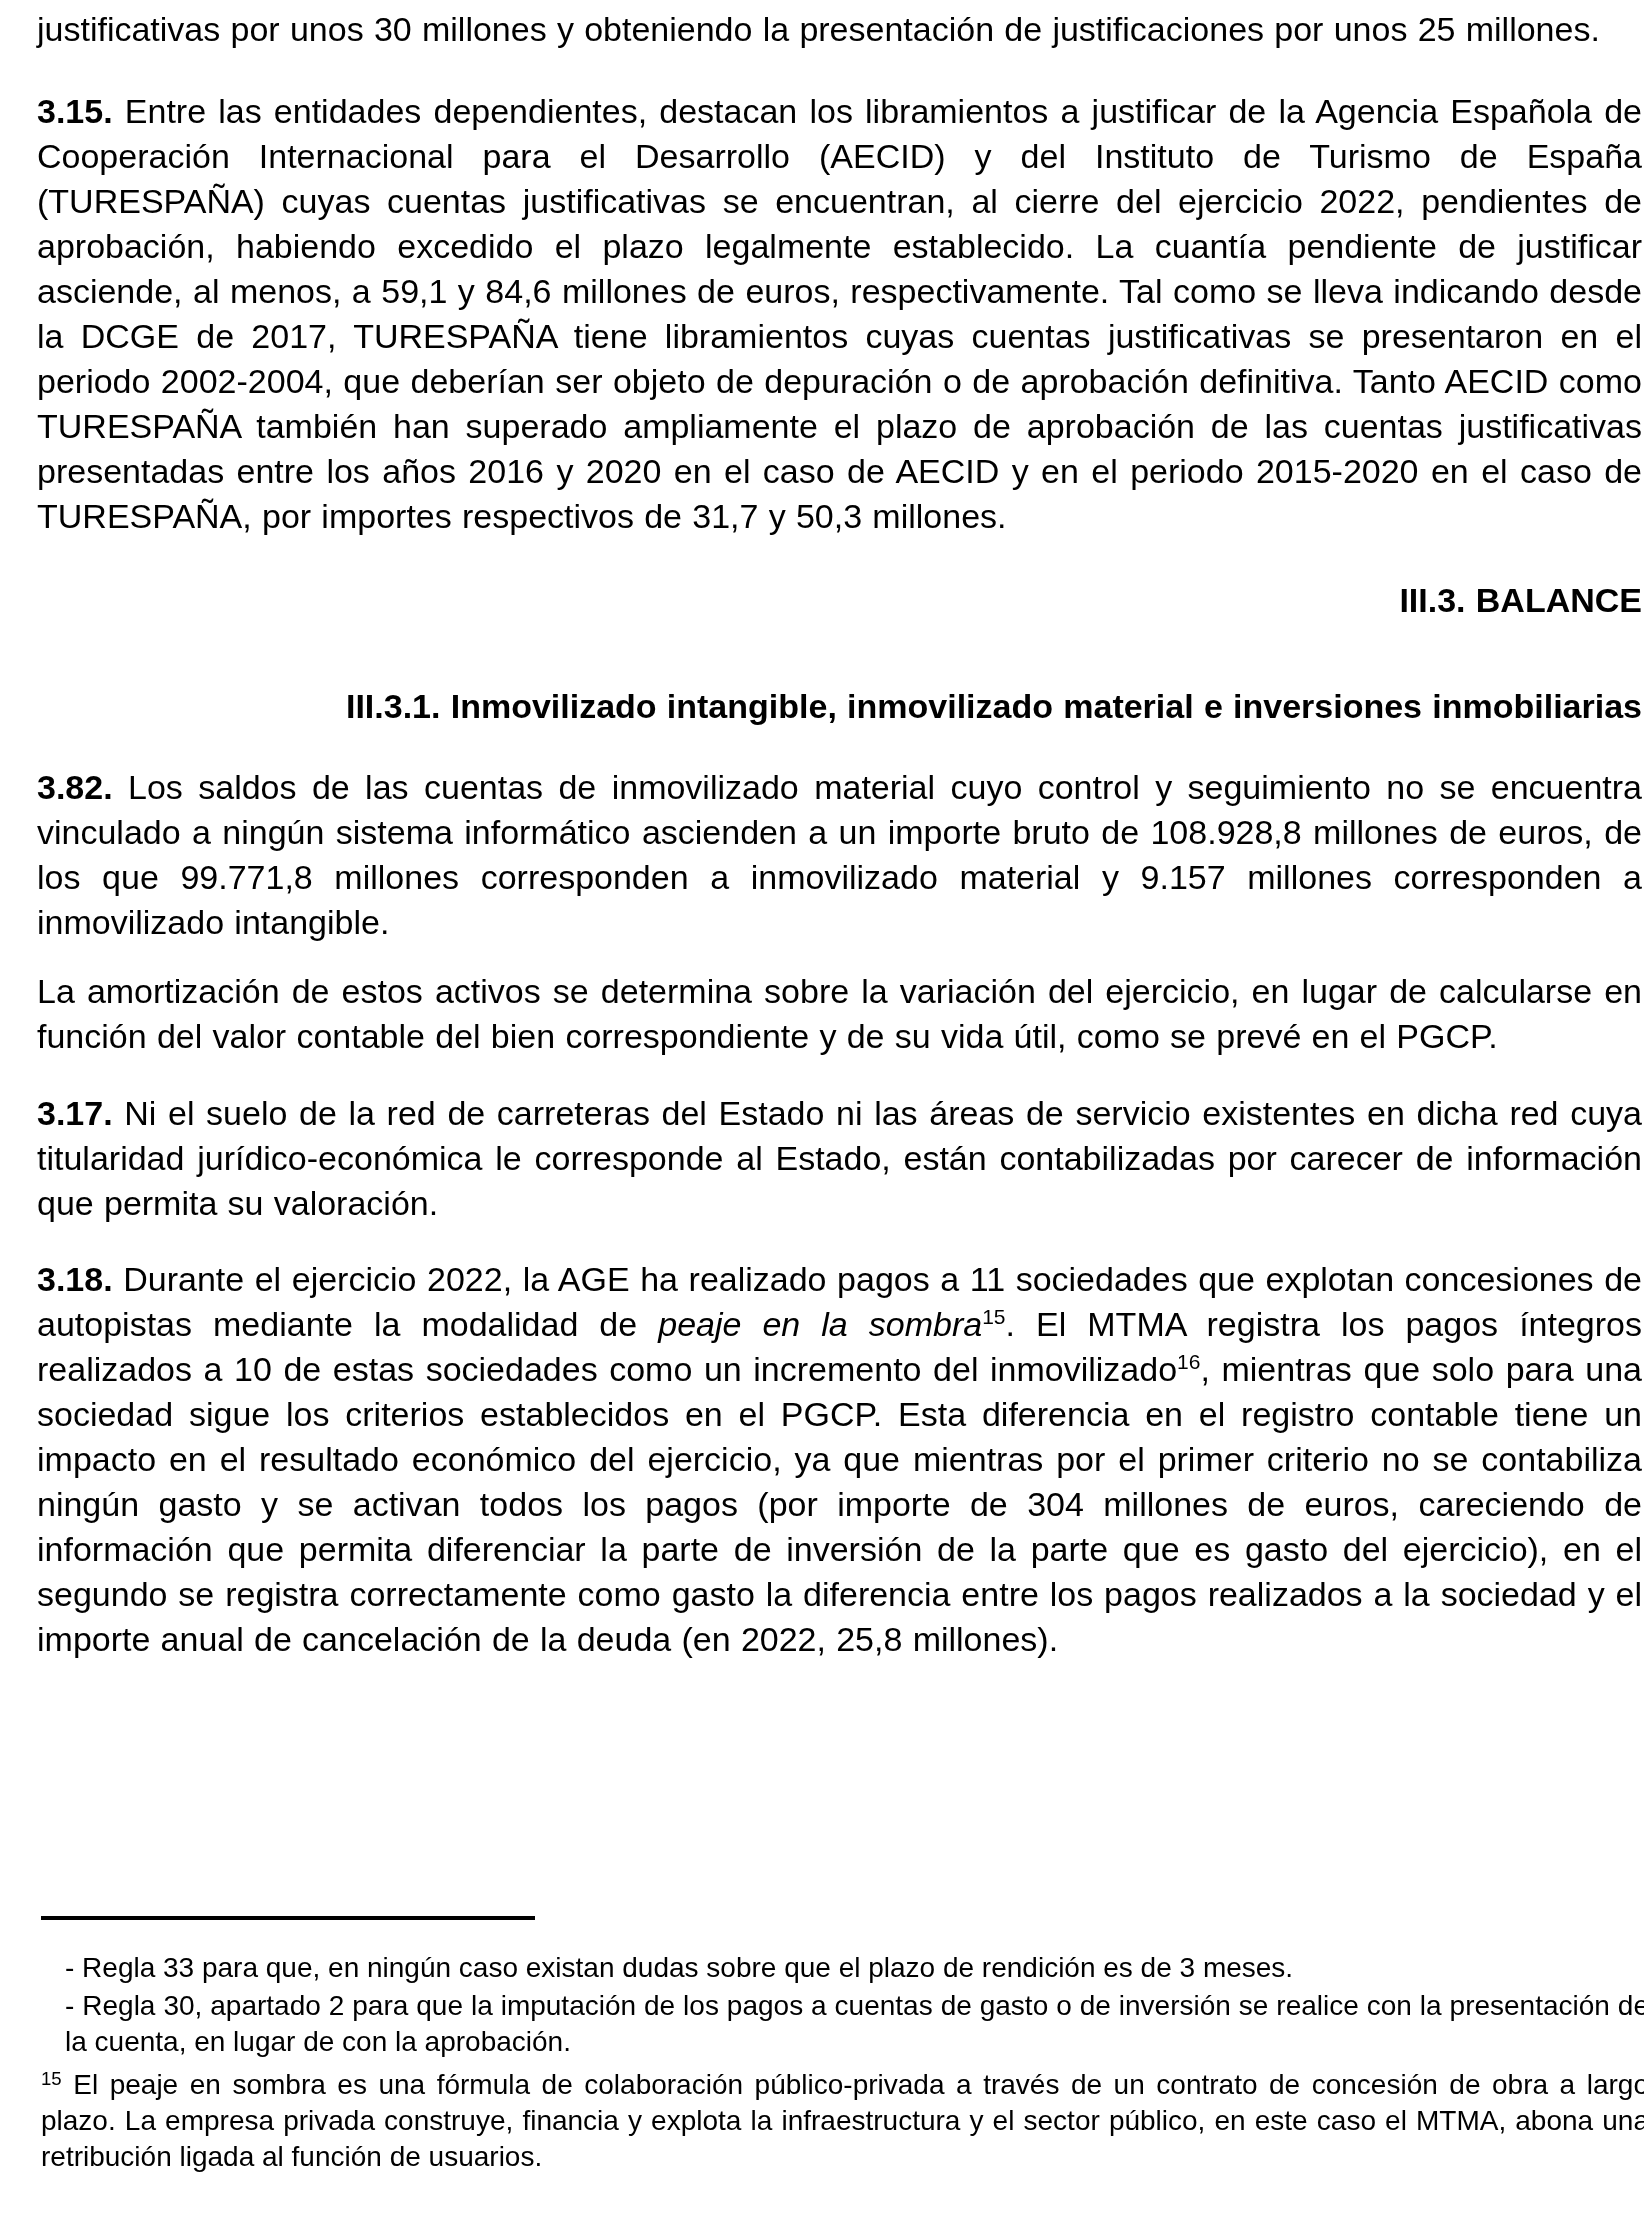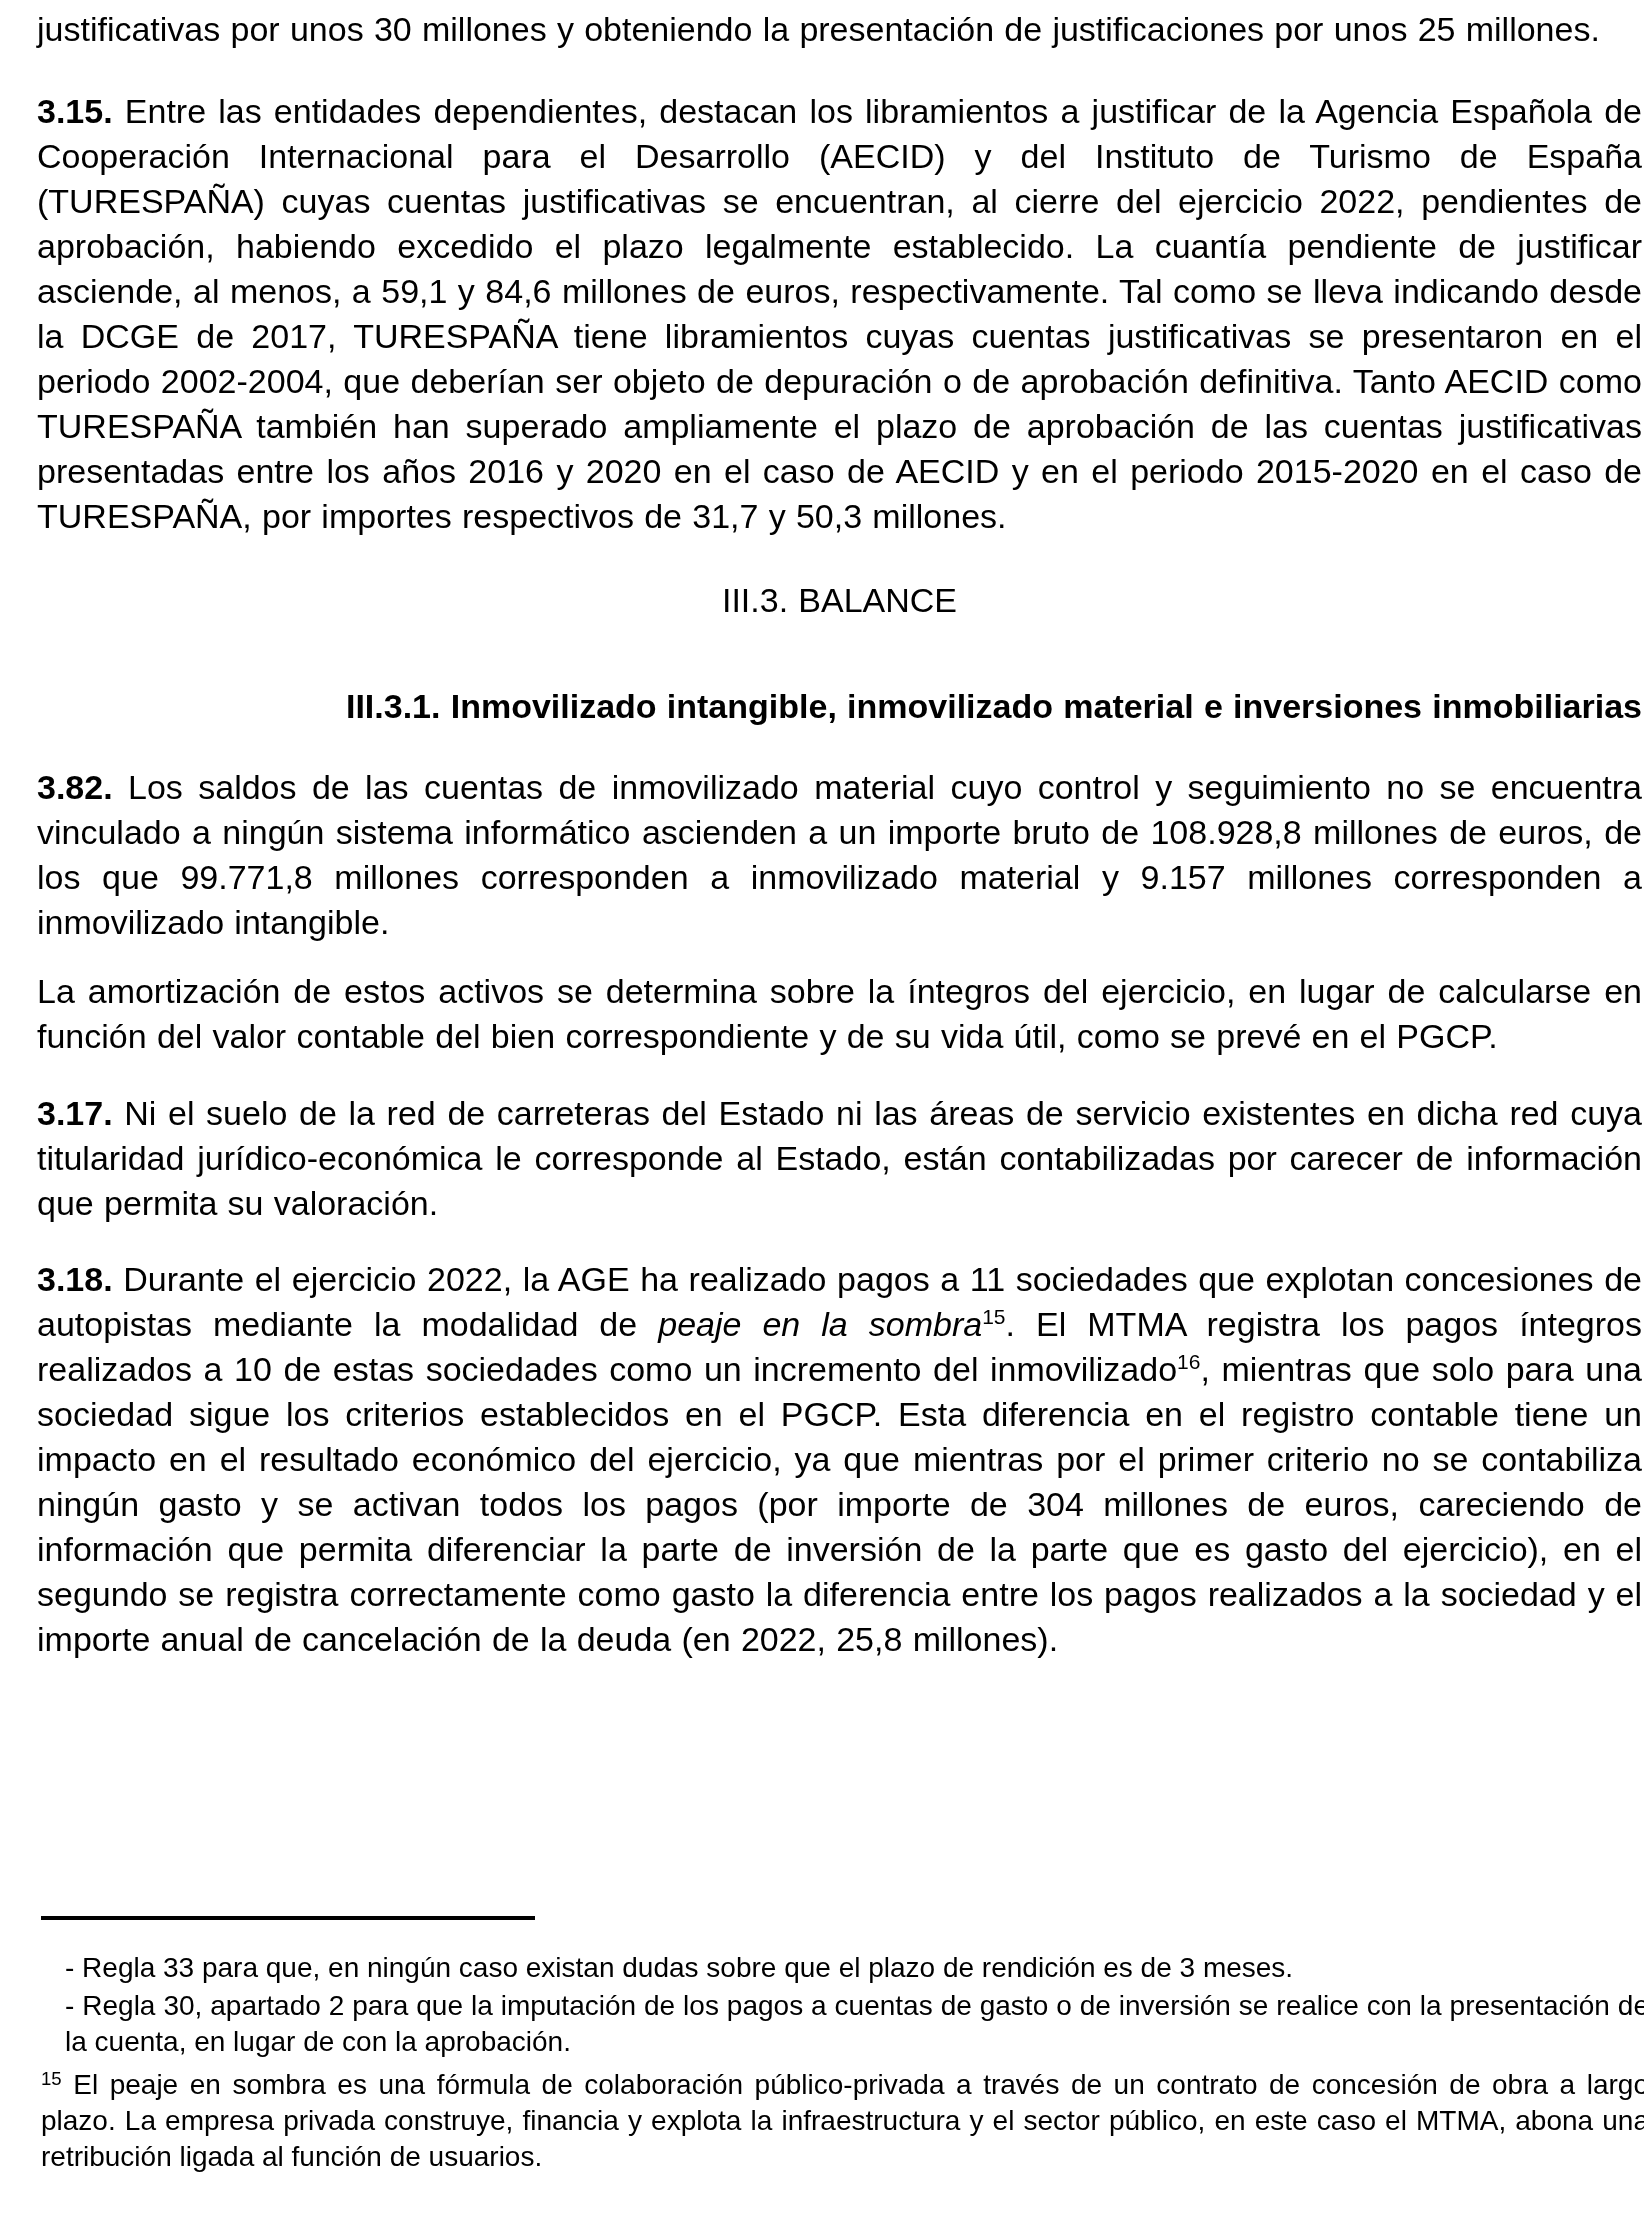--- a/index.html
+++ b/index.html
@@ -25,21 +25,21 @@
   }
   .body-par {
     font-size: 34px;
     line-height: 45px;
     text-align: justify;
     margin: 0;
     word-spacing: 0.8px;
   }
   .p-intro  { margin: 0 0 37px 0; }
   .p-315    { margin: 0 0 39px 0; }
-  .h-33     { margin: 0 0 61px 0; font-weight: normal; text-align: center; }
+  .h-33     { margin: 0 0 61px 0; font-weight: bold; text-align: right; }
   .h-331    { margin: 0 0 36px 0; font-weight: bold; text-align: right; }
   .p-316    { margin: 0 0 24px 0; }
   .p-amort  { margin: 0 0 32px 0; }
   .p-317    { margin: 0 0 31px 0; }
   .p-318    { margin: 0; }
   .par-num  { font-weight: bold; }
   .it       { font-style: italic; }
   .sup-ref {
     font-size: 21px;
     line-height: 0;
@@ -86,21 +86,21 @@
   <p class="body-par p-intro">justificativas por unos 30 millones y obteniendo la presentación de justificaciones por unos 25 millones.</p>
 
   <p class="body-par p-315"><span class="par-num">3.15.</span><span> Entre las entidades dependientes, destacan los libramientos a justificar de la Agencia Española de Cooperación Internacional para el Desarrollo (AECID) y del Instituto de Turismo de España (TURESPAÑA) cuyas cuentas justificativas se encuentran, al cierre del ejercicio 2022, pendientes de aprobación, habiendo excedido el plazo legalmente establecido. La cuantía pendiente de justificar asciende, al menos, a 59,1 y 84,6 millones de euros, respectivamente. Tal como se lleva indicando desde la DCGE de 2017, TURESPAÑA tiene libramientos cuyas cuentas justificativas se presentaron en el periodo 2002-2004, que deberían ser objeto de depuración o de aprobación definitiva. Tanto AECID como TURESPAÑA también han superado ampliamente el plazo de aprobación de las cuentas justificativas presentadas entre los años 2016 y 2020 en el caso de AECID y en el periodo 2015-2020 en el caso de TURESPAÑA, por importes respectivos de 31,7 y 50,3 millones.</span></p>
 
   <p class="body-par h-33">III.3. BALANCE</p>
 
   <p class="body-par h-331">III.3.1. Inmovilizado intangible, inmovilizado material e inversiones inmobiliarias</p>
 
   <p class="body-par p-316"><span class="par-num">3.82.</span><span> Los saldos de las cuentas de inmovilizado material cuyo control y seguimiento no se encuentra vinculado a ningún sistema informático ascienden a un importe bruto de 108.928,8 millones de euros, de los que 99.771,8 millones corresponden a inmovilizado material y 9.157 millones corresponden a inmovilizado intangible.</span></p>
 
-  <p class="body-par p-amort">La amortización de estos activos se determina sobre la íntegros del ejercicio, en lugar de calcularse en función del valor contable del bien correspondiente y de su vida útil, como se prevé en el PGCP.</p>
+  <p class="body-par p-amort">La amortización de estos activos se determina sobre la variación del ejercicio, en lugar de calcularse en función del valor contable del bien correspondiente y de su vida útil, como se prevé en el PGCP.</p>
 
   <p class="body-par p-317"><span class="par-num">3.17.</span><span> Ni el suelo de la red de carreteras del Estado ni las áreas de servicio existentes en dicha red cuya titularidad jurídico-económica le corresponde al Estado, están contabilizadas por carecer de información que permita su valoración.</span></p>
 
   <p class="body-par p-318"><span class="par-num">3.18.</span><span> Durante el ejercicio 2022, la AGE ha realizado pagos a 11 sociedades que explotan concesiones de autopistas mediante la modalidad de </span><span class="it">peaje en la sombra</span><span class="sup-ref">15</span><span>. El MTMA registra los pagos íntegros realizados a 10 de estas sociedades como un incremento del inmovilizado</span><span class="sup-ref">16</span><span>, mientras que solo para una sociedad sigue los criterios establecidos en el PGCP. Esta diferencia en el registro contable tiene un impacto en el resultado económico del ejercicio, ya que mientras por el primer criterio no se contabiliza ningún gasto y se activan todos los pagos (por importe de 304 millones de euros, careciendo de información que permita diferenciar la parte de inversión de la parte que es gasto del ejercicio), en el segundo se registra correctamente como gasto la diferencia entre los pagos realizados a la sociedad y el importe anual de cancelación de la deuda (en 2022, 25,8 millones).</span></p>
 
   <div class="footer-area">
     <div class="fn-separator"></div>
     <div class="footnotes">
 
       <p class="fn fn-cont-1">- Regla 33 para que, en ningún caso existan dudas sobre que el plazo de rendición es de 3 meses.</p>

